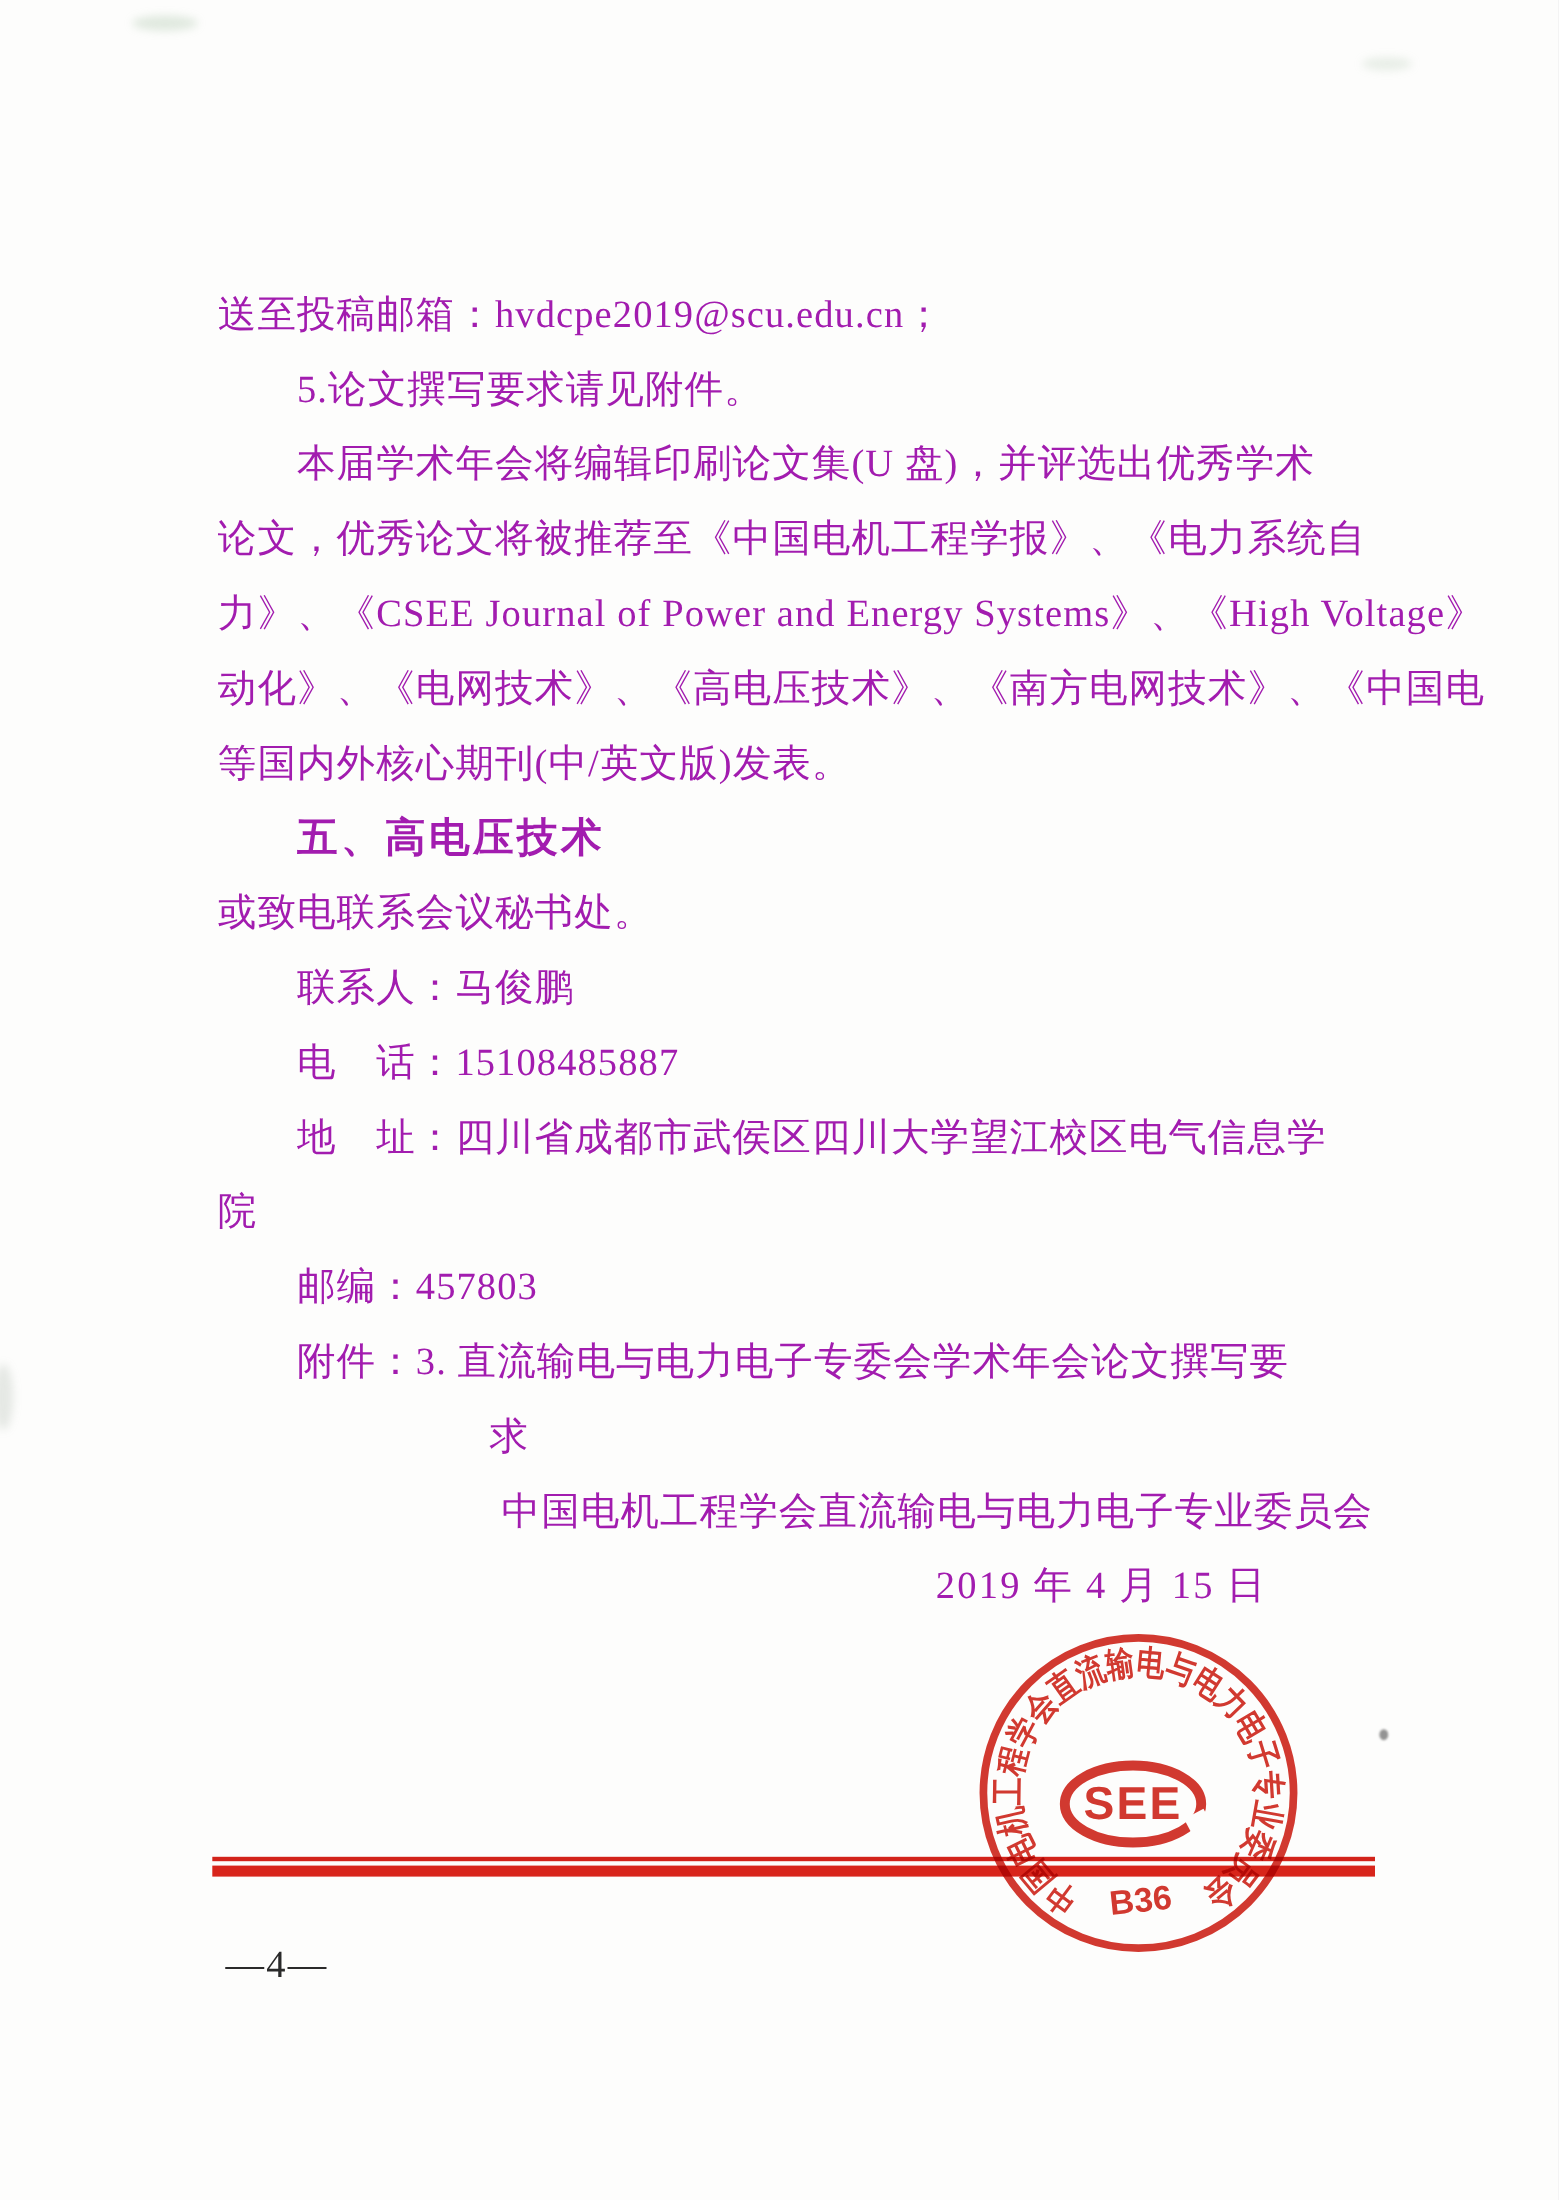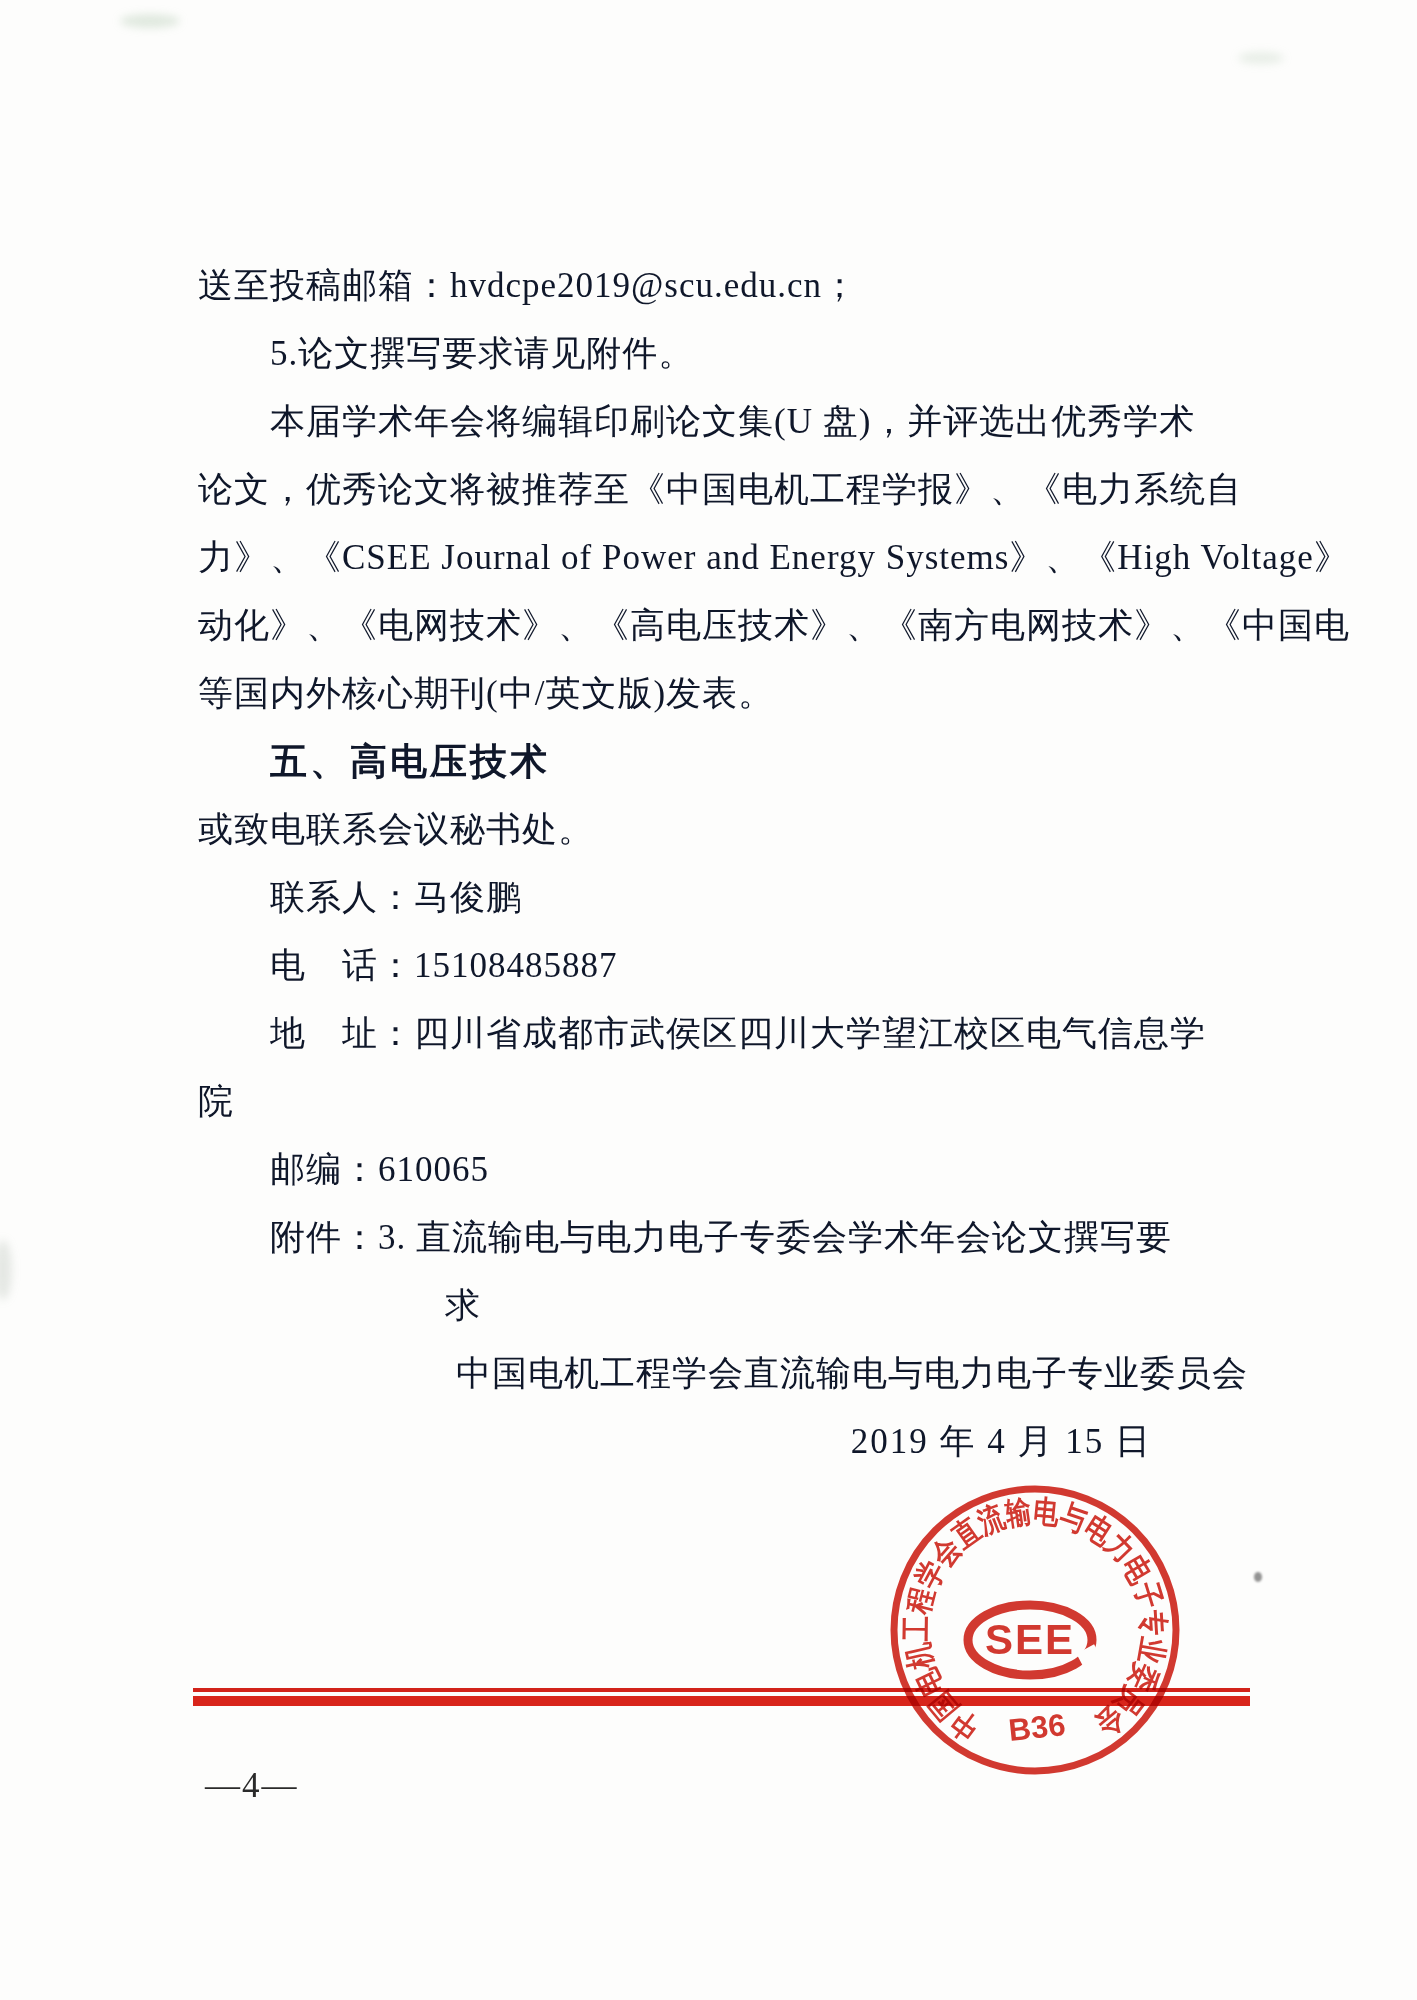--- a/index.html
+++ b/index.html
@@ -8,21 +8,21 @@
     width:1417px;height:2000px;
     margin:0 auto;
     background:#fdfdfc;
     overflow:hidden;
     font-family:"Liberation Serif","DejaVu Serif",serif;
   }
   .doc{position:absolute;left:198px;top:252px;width:1072px;}
   .line{
     height:68px;line-height:68px;
     font-size:35px;letter-spacing:1px;
-    color:#0f172a;white-space:nowrap;
+    color:#a21caf;white-space:nowrap;
   }
   .ind2{padding-left:72px;}
   .heading{
     font-family:"Liberation Sans","DejaVu Sans",sans-serif;
     font-weight:700;font-size:37px;letter-spacing:3px;
   }
   .line-qiu{padding-left:247px;}
   .line-org{text-align:right;padding-right:22px;}
   .line-date{text-align:right;padding-right:118px;letter-spacing:2px;}
   .rule{position:absolute;left:193px;top:1688px;width:1057px;z-index:2;}
@@ -58,21 +58,21 @@
     <div class="line">论文，优秀论文将被推荐至《中国电机工程学报》、《电力系统自</div>
     <div class="line">力》、《CSEE Journal of Power and Energy Systems》、《High Voltage》</div>
     <div class="line">动化》、《电网技术》、《高电压技术》、《南方电网技术》、《中国电</div>
     <div class="line">等国内外核心期刊(中/英文版)发表。</div>
     <div class="line ind2 heading">五、高电压技术</div>
     <div class="line">或致电联系会议秘书处。</div>
     <div class="line ind2">联系人：马俊鹏</div>
     <div class="line ind2">电　话：15108485887</div>
     <div class="line ind2">地　址：四川省成都市武侯区四川大学望江校区电气信息学</div>
     <div class="line">院</div>
-    <div class="line ind2">邮编：610065</div>
+    <div class="line ind2">邮编：457803</div>
     <div class="line ind2">附件：3. 直流输电与电力电子专委会学术年会论文撰写要</div>
     <div class="line line-qiu">求</div>
     <div class="line line-org">中国电机工程学会直流输电与电力电子专业委员会</div>
     <div class="line line-date">2019 年 4 月 15 日</div>
   </main>
 
   <div class="rule">
     <div class="rule-thin"></div>
     <div class="rule-gap"></div>
     <div class="rule-thick"></div>

